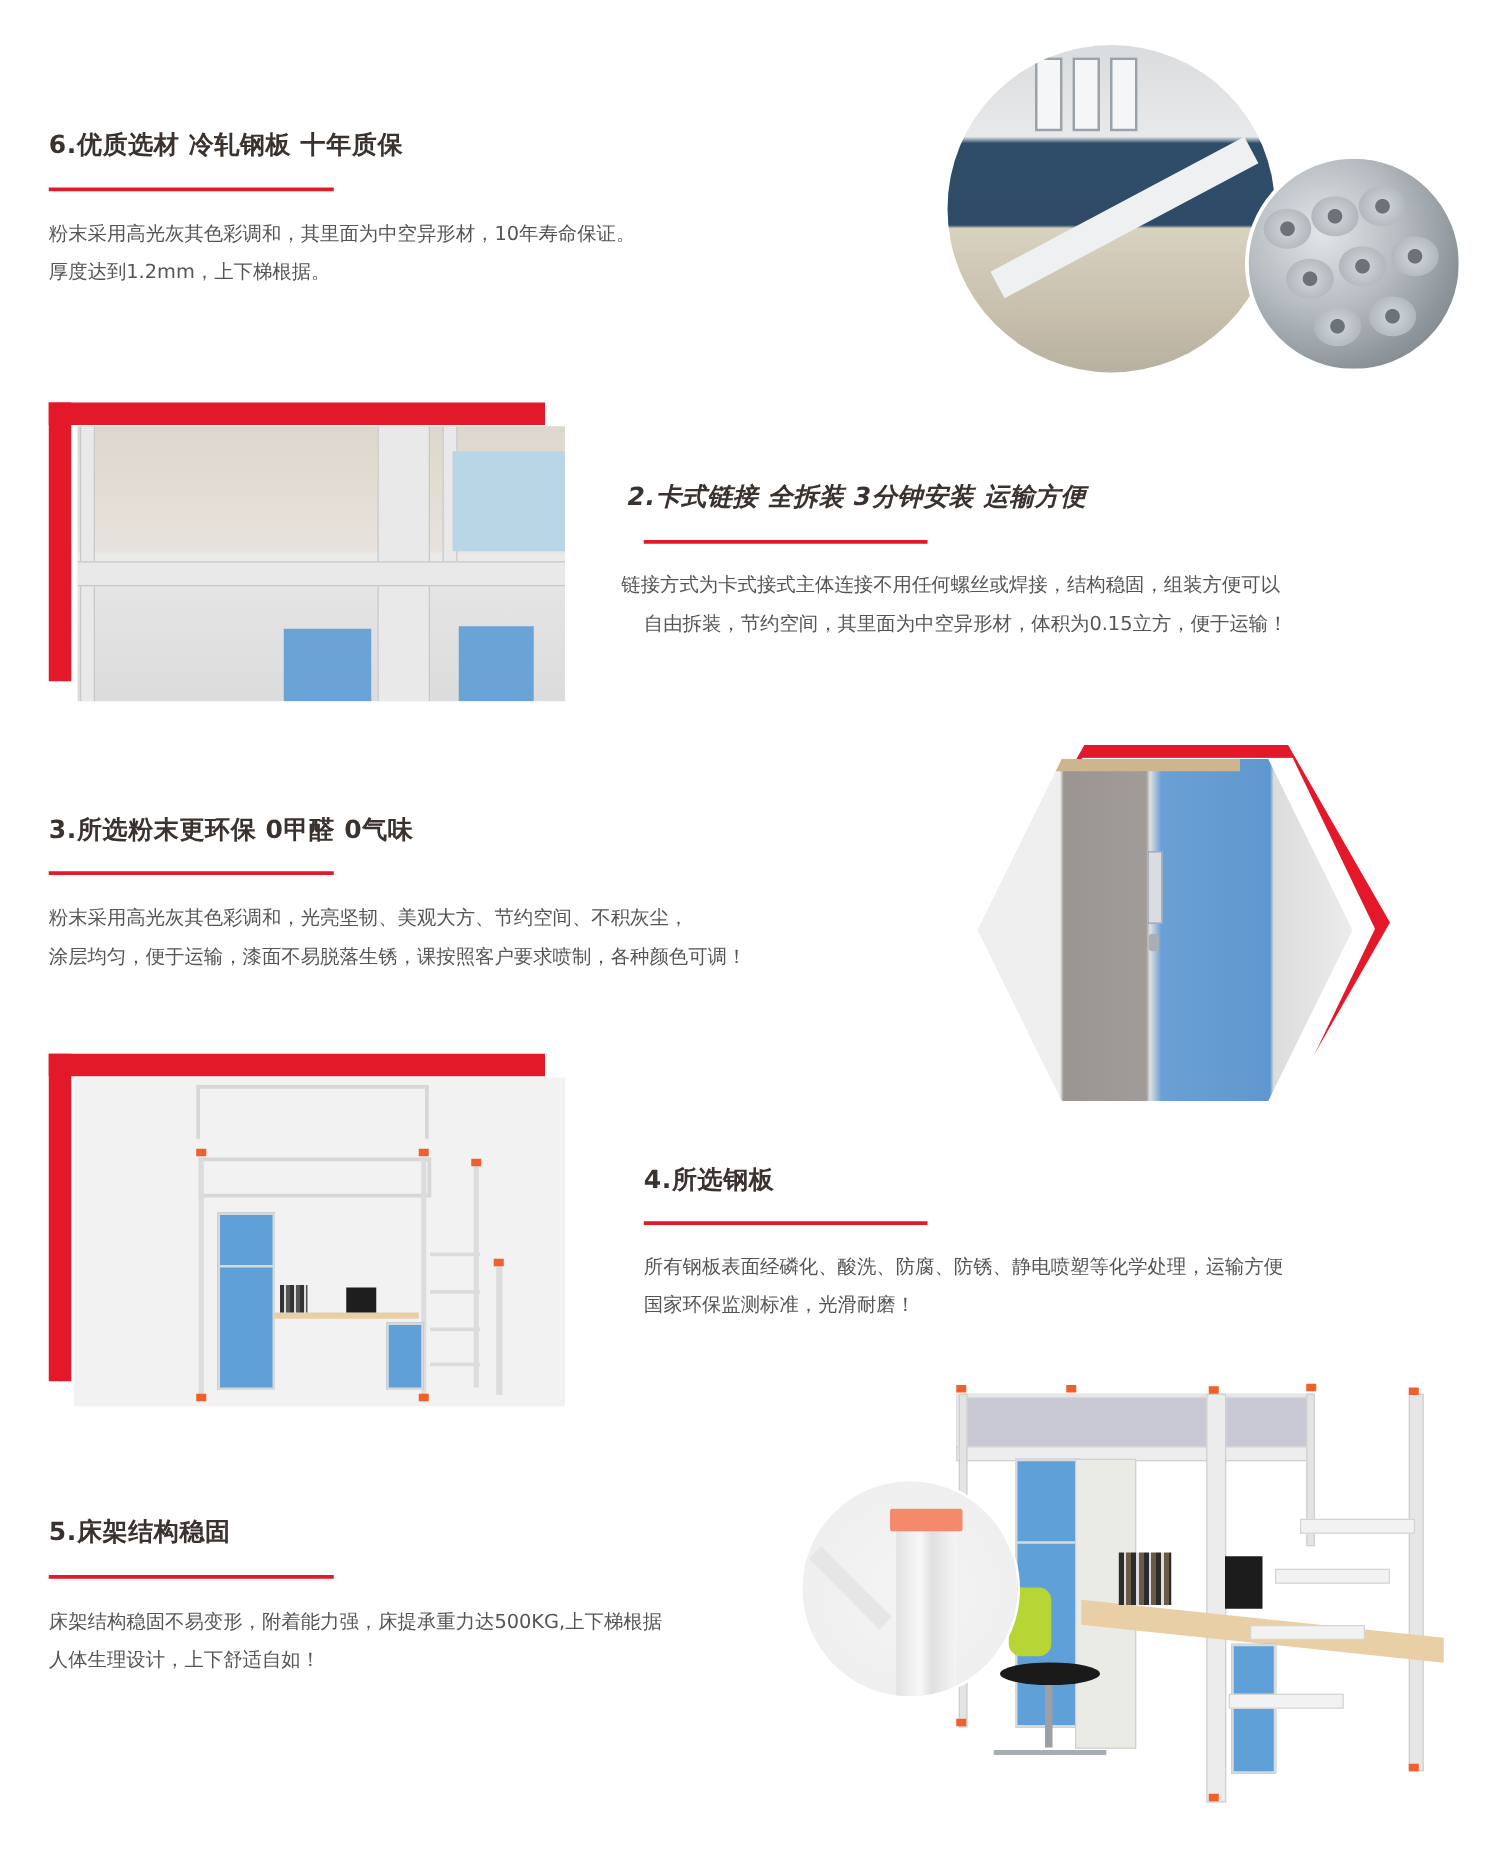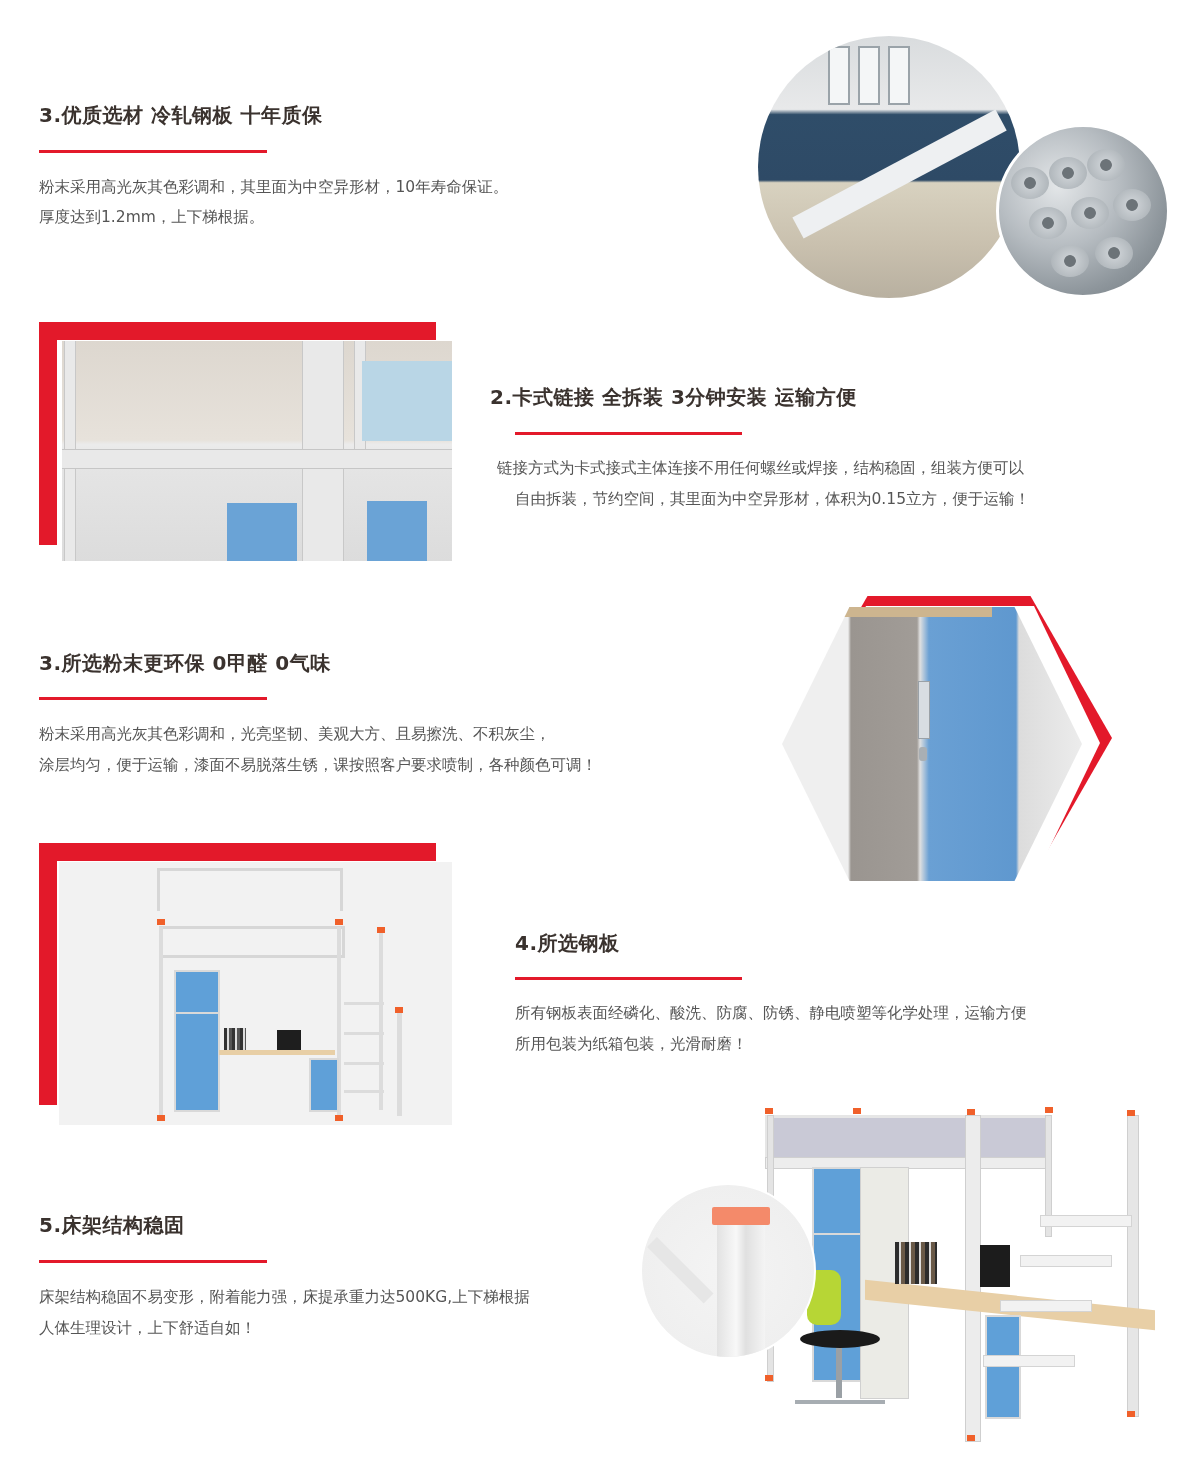--- a/index.html
+++ b/index.html
@@ -37,21 +37,21 @@
   .blue { position:absolute; background:#5fa0d8; border:2px solid #d9d9d9; }
   .cap { position:absolute; width:8px; height:6px; background:#f0602a; }
   .desk { position:absolute; background:#e8cfa6; }
 
   
   .detail-circle { background: radial-gradient(circle at 50% 50%, #f4f4f4 0%, #ededed 100%); }
 </style>
 </head>
 <body>
 
-<div class="abs heading" style="left:39px; top:102px;">3.优质选材 冷轧钢板 十年质保</div>
+<div class="abs heading" style="left:39px; top:102px;">6.优质选材 冷轧钢板 十年质保</div>
 <div class="abs rule" style="left:39px; top:150px; width:228px;"></div>
 <div class="abs para" style="left:39px; top:172px;">粉末采用高光灰其色彩调和，其里面为中空异形材，10年寿命保证。</div>
 <div class="abs para" style="left:39px; top:202px;">厚度达到1.2mm，上下梯根据。</div>
 
 <div class="abs circle factory" style="left:758px; top:36px; width:262px; height:262px;">
   <div class="window" style="left:70px;"></div>
   <div class="window" style="left:100px;"></div>
   <div class="window" style="left:130px;"></div>
   <div class="strip"></div>
 </div>
@@ -71,28 +71,28 @@
 <div class="abs photo2" style="left:62px; top:341px; width:390px; height:220px; overflow:hidden;">
   <div class="post" style="left:2px; top:0; width:10px; height:220px;"></div>
   <div class="post" style="left:240px; top:0; width:40px; height:220px;"></div>
   <div class="post" style="left:292px; top:0; width:10px; height:120px;"></div>
   <div class="post" style="left:0; top:108px; width:390px; height:18px; border:none; border-top:1px solid #c6c6c6; border-bottom:1px solid #c6c6c6;"></div>
   <div class="sheet" style="left:300px; top:20px; width:90px; height:80px;"></div>
   <div class="locker" style="left:165px; top:162px; width:70px; height:58px;"></div>
   <div class="locker" style="left:305px; top:160px; width:60px; height:60px;"></div>
 </div>
 
-<div class="abs heading" style="left:490px; top:384px;">2.卡式链接   全拆装   3分钟安装 运输方便</div>
+<div class="abs heading" style="left:502px; top:384px;font-style:italic;">2.卡式链接   全拆装   3分钟安装 运输方便</div>
 <div class="abs rule" style="left:515px; top:432px; width:227px;"></div>
 <div class="abs para" style="left:497px; top:453px;">链接方式为卡式接式主体连接不用任何螺丝或焊接，结构稳固，组装方便可以</div>
 <div class="abs para" style="left:515px; top:484px;">自由拆装，节约空间，其里面为中空异形材，体积为0.15立方，便于运输！</div>
 
 <div class="abs heading" style="left:39px; top:650px;text-align:right;">3.所选粉末更环保 0甲醛 0气味</div>
 <div class="abs rule" style="left:39px; top:697px; width:228px;"></div>
-<div class="abs para" style="left:39px; top:719px;">粉末采用高光灰其色彩调和，光亮坚韧、美观大方、且易擦洗、不积灰尘，</div>
+<div class="abs para" style="left:39px; top:719px;">粉末采用高光灰其色彩调和，光亮坚韧、美观大方、节约空间、不积灰尘，</div>
 <div class="abs para" style="left:39px; top:750px;">涂层均匀，便于运输，漆面不易脱落生锈，课按照客户要求喷制，各种颜色可调！</div>
 
 <div class="abs red hex-red" style="left:786px; top:596px; width:326px; height:284px;"></div>
 <div class="abs" style="left:800px; top:606px; width:300px; height:274px; background:#fff; clip-path: polygon(22% 0%, 78% 0%, 100% 50%, 78% 100%, 22% 100%, 0% 50%);"></div>
 <div class="abs hex-photo" style="left:782px; top:607px; width:300px; height:274px;">
   <div class="abs" style="left:136px; top:74px; width:10px; height:56px; background:#d8dde2; border:1px solid #9aa1a7;"></div>
   <div class="abs" style="left:137px; top:140px; width:8px; height:14px; background:#a9afb4; border-radius:3px;"></div>
   <div class="abs" style="left:40px; top:0; width:170px; height:10px; background:#cdb58f;"></div>
 </div>
 
@@ -119,21 +119,21 @@
   <div class="cap" style="left:276px; top:57px;"></div>
   <div class="cap" style="left:318px; top:65px;"></div>
   <div class="cap" style="left:336px; top:145px;"></div>
   <div class="cap" style="left:98px; top:253px;"></div>
   <div class="cap" style="left:276px; top:253px;"></div>
 </div>
 
 <div class="abs heading" style="left:515px; top:930px;">4.所选钢板</div>
 <div class="abs rule" style="left:515px; top:977px; width:227px;"></div>
 <div class="abs para" style="left:515px; top:998px;">所有钢板表面经磷化、酸洗、防腐、防锈、静电喷塑等化学处理，运输方便</div>
-<div class="abs para" style="left:515px; top:1029px;">所用包装为纸箱包装，光滑耐磨！</div>
+<div class="abs para" style="left:515px; top:1029px;">国家环保监测标准，光滑耐磨！</div>
 
 <div class="abs heading" style="left:39px; top:1212px;">5.床架结构稳固</div>
 <div class="abs rule" style="left:39px; top:1260px; width:228px;"></div>
 <div class="abs para" style="left:39px; top:1282px;">床架结构稳固不易变形，附着能力强，床提承重力达500KG,上下梯根据</div>
 <div class="abs para" style="left:39px; top:1313px;">人体生理设计，上下舒适自如！</div>
 
 <div class="abs" style="left:755px; top:1105px; width:390px; height:345px;">
   <div class="abs" style="left:10px; top:10px; width:280px; height:40px; background:#c9c9d6; border:3px solid #e6e6e6;"></div>
   <div class="abs" style="left:10px; top:52px; width:285px; height:10px; background:#ededed; border:1px solid #d0d0d0;"></div>
   <div class="abs" style="left:12px; top:10px; width:5px; height:265px; background:#e4e4e4; border:1px solid #cfcfcf;"></div>

